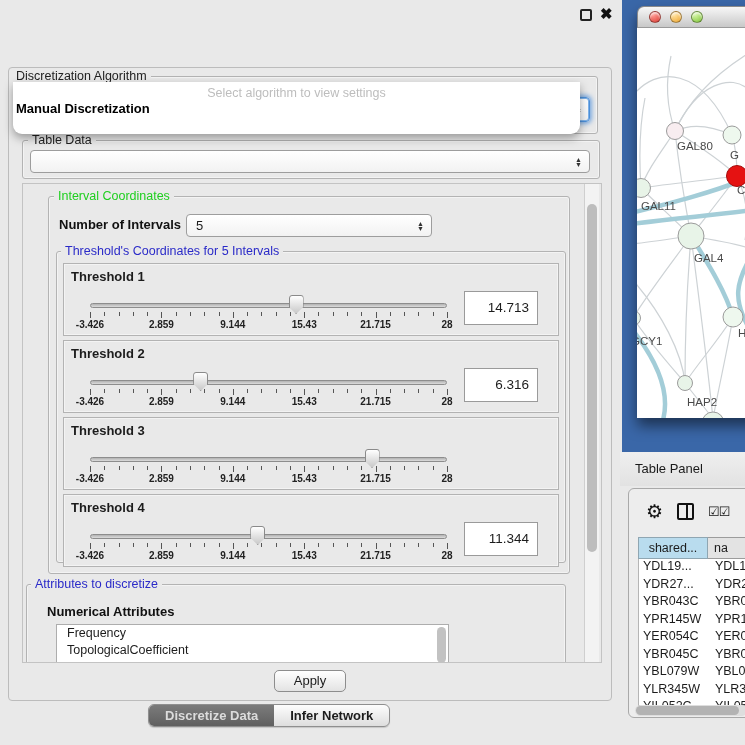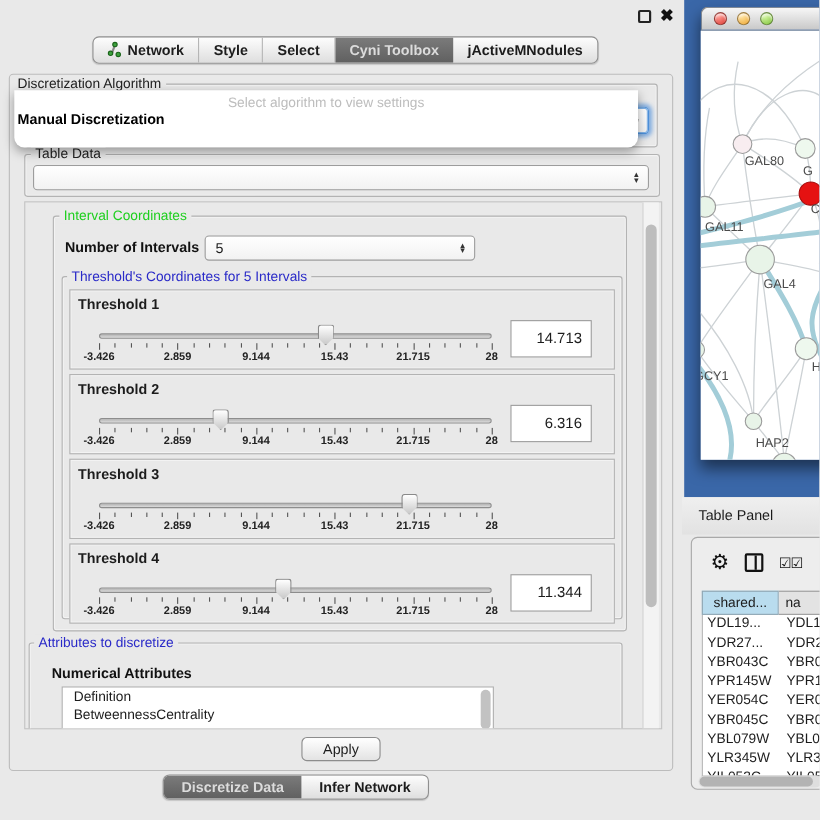--- a/index.html
+++ b/index.html
@@ -116,42 +116,20 @@
   .net-ic::before { content:""; position:absolute; left:4px; top:3px; width:1.5px; height:8px; background:#888; transform:rotate(20deg); }
 </style>
 </head>
 <body>
 
 <div id="left-panel" class="abs">
 
   <div id="float-btn" class="abs"></div>
   <div id="close-btn" class="abs">✖</div>
 
-  <div id="top-tabbar" class="tabbar abs">
-    <div class="tab">
-      <span class="net-ic">
-          <i></i>
-          <i></i>
-          <i></i>
-        </span>
-      <span>Network</span>
-    </div>
-    <div class="tab">
-        <span>Style</span>
-      </div>
-    <div class="tab">
-        <span>Select</span>
-      </div>
-    <div class="tab selected">
-        <span>Cyni Toolbox</span>
-      </div>
-    <div class="tab">
-        <span>jActiveMNodules</span>
-      </div>
-  </div>
 
   <div id="outer-panel" class="abs"></div>
 
   <div class="groupbox" style="left:22px; top:76px; width:576px; height:58px;"></div>
   <div class="grouplabel" style="left:12px; top:69px; color:#222;">Discretization Algorithm</div>
   <div class="combo focused abs" style="left:30px; top:97px; width:560px; height:25px;">
     <span class="spin">
         <span>▲</span>
         <span>▼</span>
       </span>
@@ -340,21 +318,22 @@
           <div class="th-ticklabel" style="left: 311.6px;">21.715</div>
           <div class="th-ticklabel" style="left: 383px;">28</div>
         </div>
       </div>
 
     <div class="groupbox" style="left:3px; top:400px; width:540px; height:90px;"></div>
     <div class="grouplabel blue" style="left:8px; top:393px;">Attributes to discretize</div>
     <div class="bold-label" style="left:24px; top:420px;">Numerical Attributes</div>
     <div id="attr-list">
       <div id="attr-items">
-          <div class="item">Definition</div>
+          <div class="item">Frequency</div>
+          <div class="item">TopologicalCoefficient</div>
           <div class="item">BetweennessCentrality</div>
         </div>
       <div id="attr-scroll"></div>
     </div>
   </div>
   <div id="v-scrollbar" class="abs">
       <div class="thumb"></div>
     </div>
 
   <div id="apply-btn" class="abs">Apply</div>

